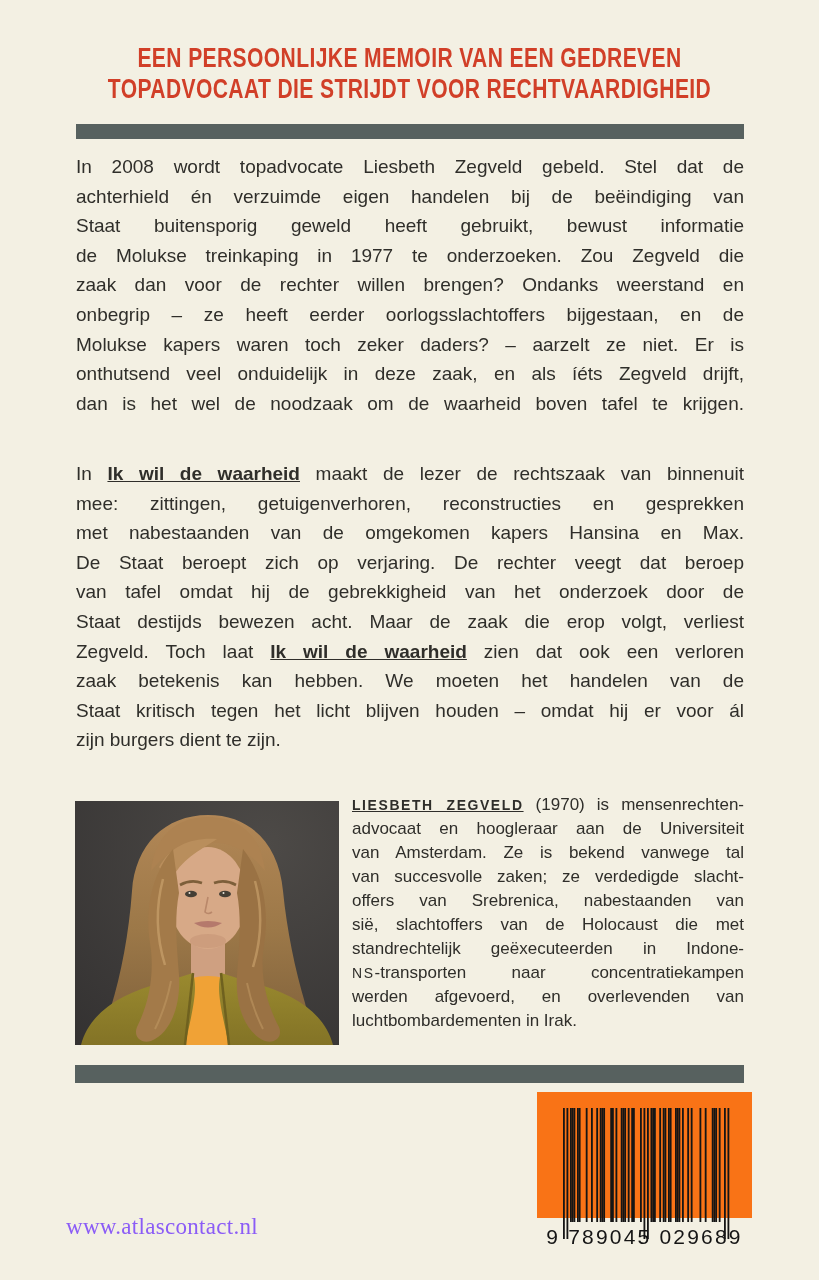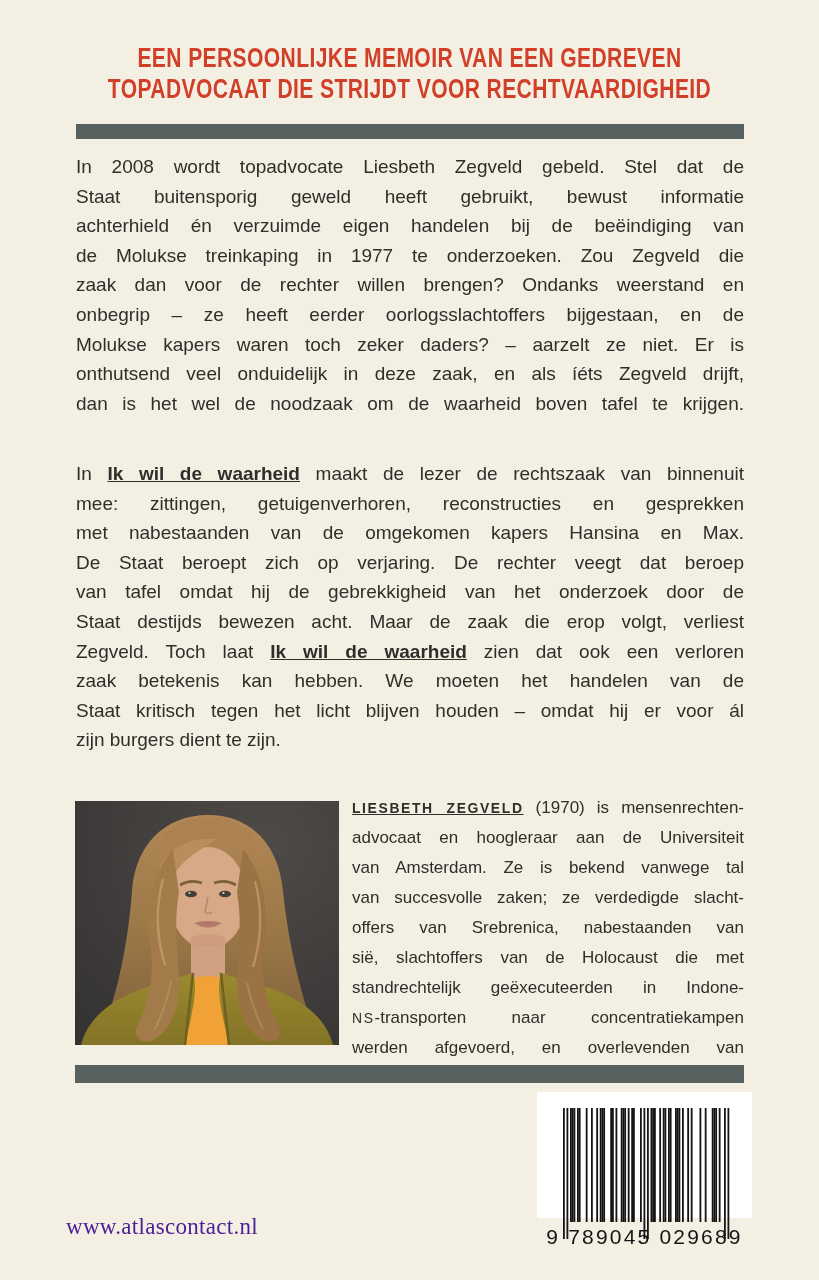--- a/index.html
+++ b/index.html
@@ -32,60 +32,60 @@
   .synopsis-2 { top:459px; }
   .tline { text-align:justify; text-align-last:justify; text-justify:inter-word; }
   .tline-end { text-align-last:left; }
   .seg-bold { font-weight:700;text-decoration:underline; }
   .seg-smallcaps { font-size:0.82em; letter-spacing:1.6px; }
 
   
   .author-photo { position:absolute; left:75px; top:801px; width:264px; height:244px; }
   .author-bio {
     position:absolute; left:352px; top:793px; width:392px;
-    color:#2f2e2a; font-size:17px; line-height:30px;
+    color:#2f2e2a; font-size:17px; line-height:24px;
   }
 
   
   .barcode-box {
     position:absolute; left:537px; top:1092px; width:215px; height:126px;
-    background:#ffffff;
+    background:#f97316;
   }
   .barcode-bars { position:absolute; left:26px; top:16px; }
   .barcode-number {
     position:absolute; left:4px; right:4px; top:133px;
     text-align:center; color:#151515; font-size:21px;
     letter-spacing:2.2px; white-space:nowrap;
   }
 
   
   .publisher-url {
     position:absolute; left:66px; top:1214px;
     font-family:"Liberation Serif", serif; font-size:23px;
-    color:#4c1d95; letter-spacing:0.3px;
+    color:#8b5cf6; letter-spacing:0.3px;
   }
 </style>
 </head>
 <body>
 
 <div class="page">
 
   <div class="tagline-wrap">
     <div class="tagline-scale">
       <div class="tagline-line">EEN PERSOONLIJKE MEMOIR VAN EEN GEDREVEN</div>
       <div class="tagline-line">TOPADVOCAAT DIE STRIJDT VOOR RECHTVAARDIGHEID</div>
     </div>
   </div>
 
   <div class="bar bar-top"></div>
 
   <div class="synopsis synopsis-1">
       <div class="tline"><span>In 2008 wordt topadvocate Liesbeth Zegveld gebeld. Stel dat de</span></div>
+      <div class="tline"><span>achterhield én verzuimde eigen handelen bij de beëindiging van</span></div>
       <div class="tline"><span>Staat buitensporig geweld heeft gebruikt, bewust informatie</span></div>
-      <div class="tline"><span>achterhield én verzuimde eigen handelen bij de beëindiging van</span></div>
       <div class="tline"><span>de Molukse treinkaping in 1977 te onderzoeken. Zou Zegveld die</span></div>
       <div class="tline"><span>zaak dan voor de rechter willen brengen? Ondanks weerstand en</span></div>
       <div class="tline"><span>onbegrip – ze heeft eerder oorlogsslachtoffers bijgestaan, en de</span></div>
       <div class="tline"><span>Molukse kapers waren toch zeker daders? – aarzelt ze niet. Er is</span></div>
       <div class="tline"><span>onthutsend veel onduidelijk in deze zaak, en als íéts Zegveld drijft,</span></div>
       <div class="tline"><span>dan is het wel de noodzaak om de waarheid boven tafel te krijgen.</span></div>
     </div>
   <div class="synopsis synopsis-2">
       <div class="tline"><span>In </span><span class="seg-bold">Ik wil de waarheid</span><span> maakt de lezer de rechtszaak van binnenuit</span></div>
       <div class="tline"><span>mee: zittingen, getuigenverhoren, reconstructies en gesprekken</span></div>

